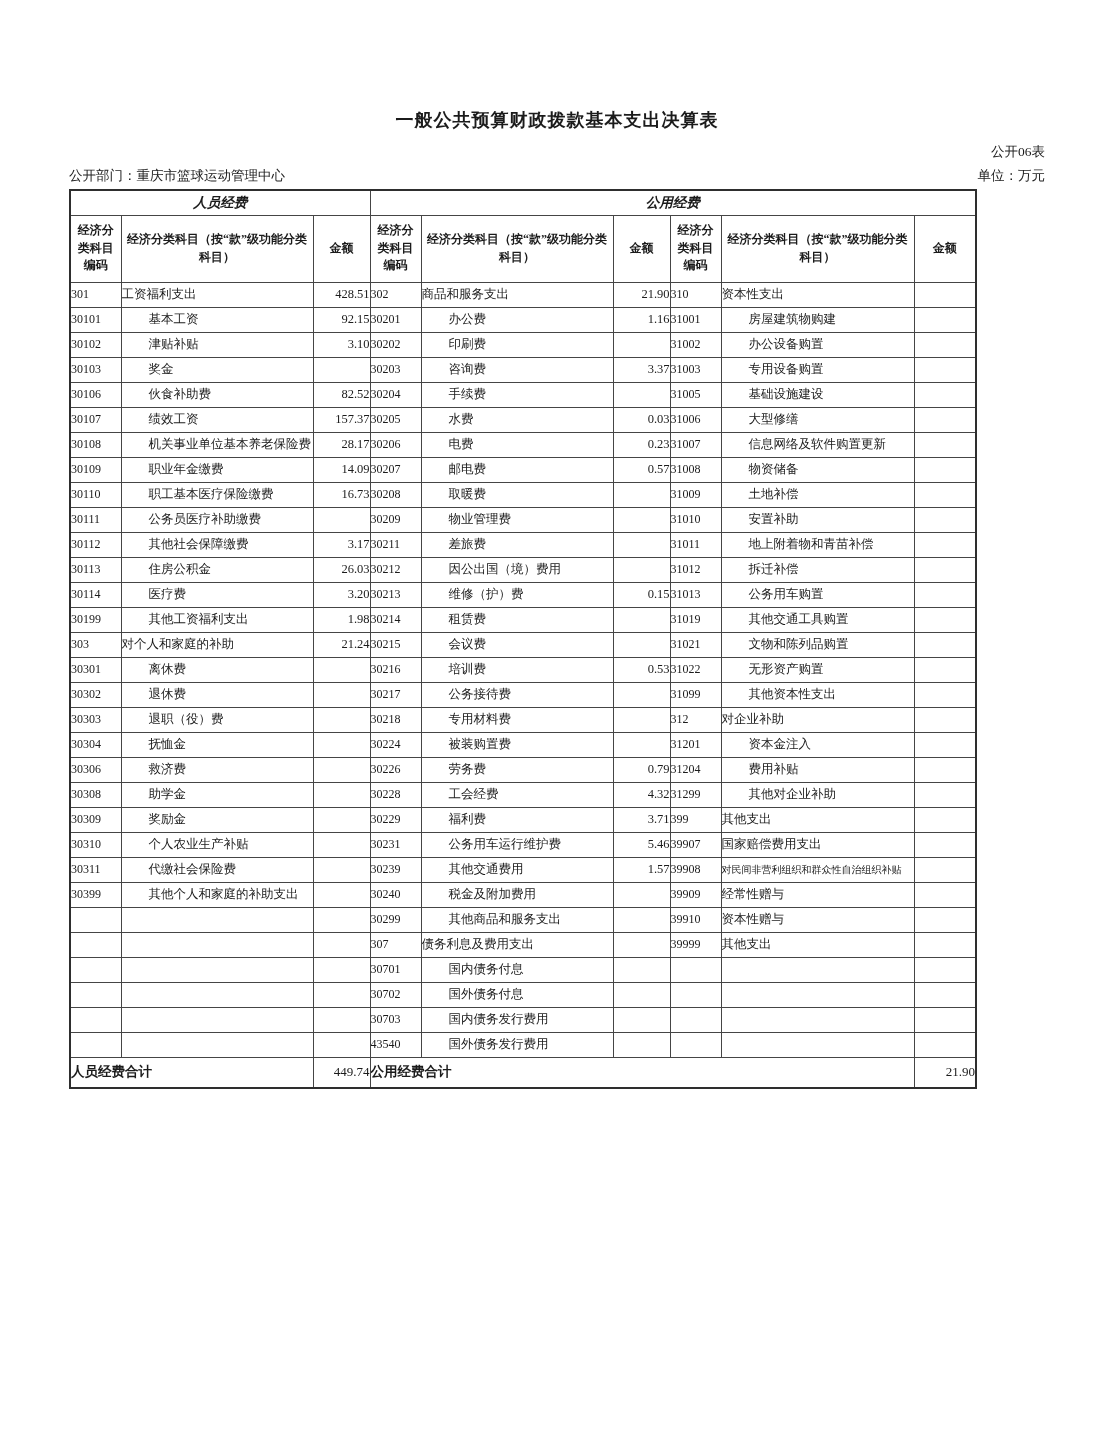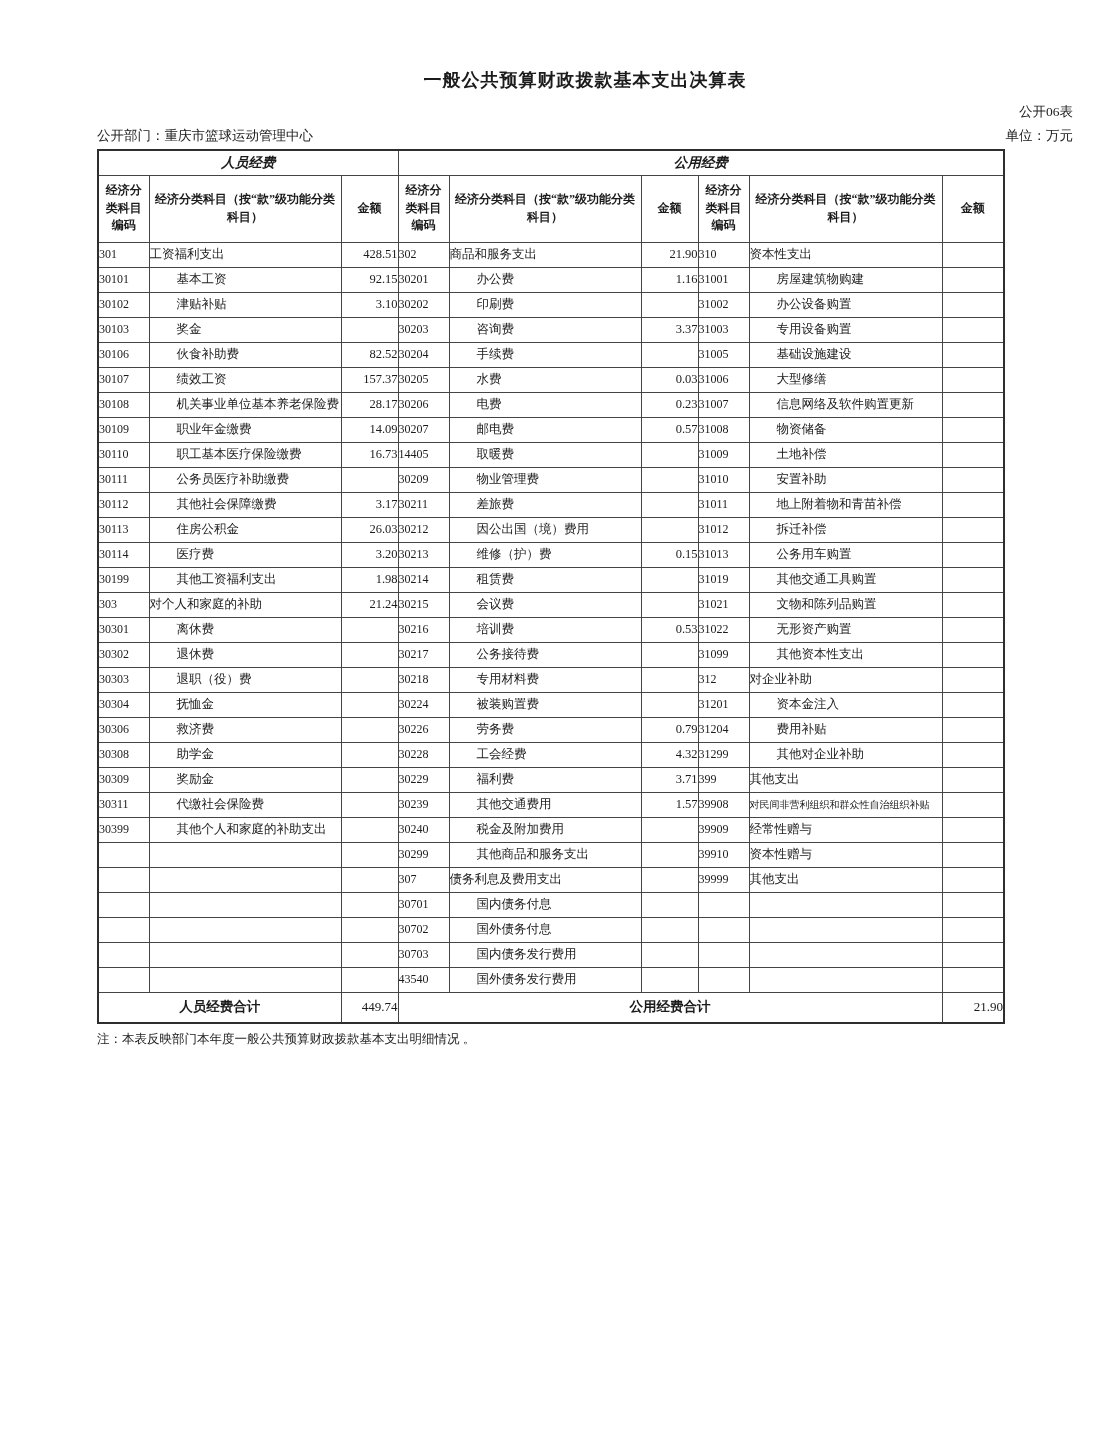--- a/index.html
+++ b/index.html
@@ -10,22 +10,22 @@
     font-family: "Liberation Serif", serif;
     color: #1b1b1b;
   }
   .sheet {
     position: relative;
     width: 1105px; height: 1429px;
     overflow: hidden;
   }
   .content {
     width: 976px;
-    margin-left: 97px;
-    padding-top: 68px;
+    margin-left: 69px;
+    padding-top: 108px;
   }
   .title {
     text-align: center;
     font-weight: bold;
     font-size: 18px;
     letter-spacing: 1px;
     line-height: 24px;
   }
   .table-code {
     text-align: right;
@@ -91,21 +91,20 @@
   }
   td.amount {
     font-size: 12.5px;
     text-align: right;
     padding-right: 4px;
   }
   tr.footer-row { height: 31px; }
   tr.footer-row td.total-label {
     font-weight: bold;
     font-size: 13.5px;
-    text-align: center;
   }
   tr.footer-row td.amount { font-size: 13px; }
   .note {
     font-size: 12.5px;
     margin-top: 7px;
     line-height: 16px;
   }
 </style>
 </head>
 <body>
@@ -234,21 +233,21 @@
             <td class="name indent">邮电费</td>
             <td class="amount">0.57</td>
             <td class="code">31008</td>
             <td class="name indent">物资储备</td>
             <td class="amount"></td>
           </tr>
           <tr>
             <td class="code">30110</td>
             <td class="name indent">职工基本医疗保险缴费</td>
             <td class="amount">16.73</td>
-            <td class="code">14405</td>
+            <td class="code">30208</td>
             <td class="name indent">取暖费</td>
             <td class="amount"></td>
             <td class="code">31009</td>
             <td class="name indent">土地补偿</td>
             <td class="amount"></td>
           </tr>
           <tr>
             <td class="code">30111</td>
             <td class="name indent">公务员医疗补助缴费</td>
             <td class="amount"></td>
@@ -382,20 +381,31 @@
           </tr>
           <tr>
             <td class="code">30309</td>
             <td class="name indent">奖励金</td>
             <td class="amount"></td>
             <td class="code">30229</td>
             <td class="name indent">福利费</td>
             <td class="amount">3.71</td>
             <td class="code">399</td>
             <td class="name">其他支出</td>
+            <td class="amount"></td>
+          </tr>
+          <tr>
+            <td class="code">30310</td>
+            <td class="name indent">个人农业生产补贴</td>
+            <td class="amount"></td>
+            <td class="code">30231</td>
+            <td class="name indent">公务用车运行维护费</td>
+            <td class="amount">5.46</td>
+            <td class="code">39907</td>
+            <td class="name">国家赔偿费用支出</td>
             <td class="amount"></td>
           </tr>
           <tr>
             <td class="code">30311</td>
             <td class="name indent">代缴社会保险费</td>
             <td class="amount"></td>
             <td class="code">30239</td>
             <td class="name indent">其他交通费用</td>
             <td class="amount">1.57</td>
             <td class="code">39908</td>
@@ -483,15 +493,14 @@
       <tfoot>
         <tr class="footer-row">
           <td colspan="2" class="total-label">人员经费合计</td>
           <td class="amount">449.74</td>
           <td colspan="5" class="total-label">公用经费合计</td>
           <td class="amount">21.90</td>
         </tr>
       </tfoot>
     </table>
 
-    <div class="note">注：本表反映部门本年度一般公共预算财政拨款基本支出明细情况 。</div>
   </div>
 </div>
 
 </body></html>

